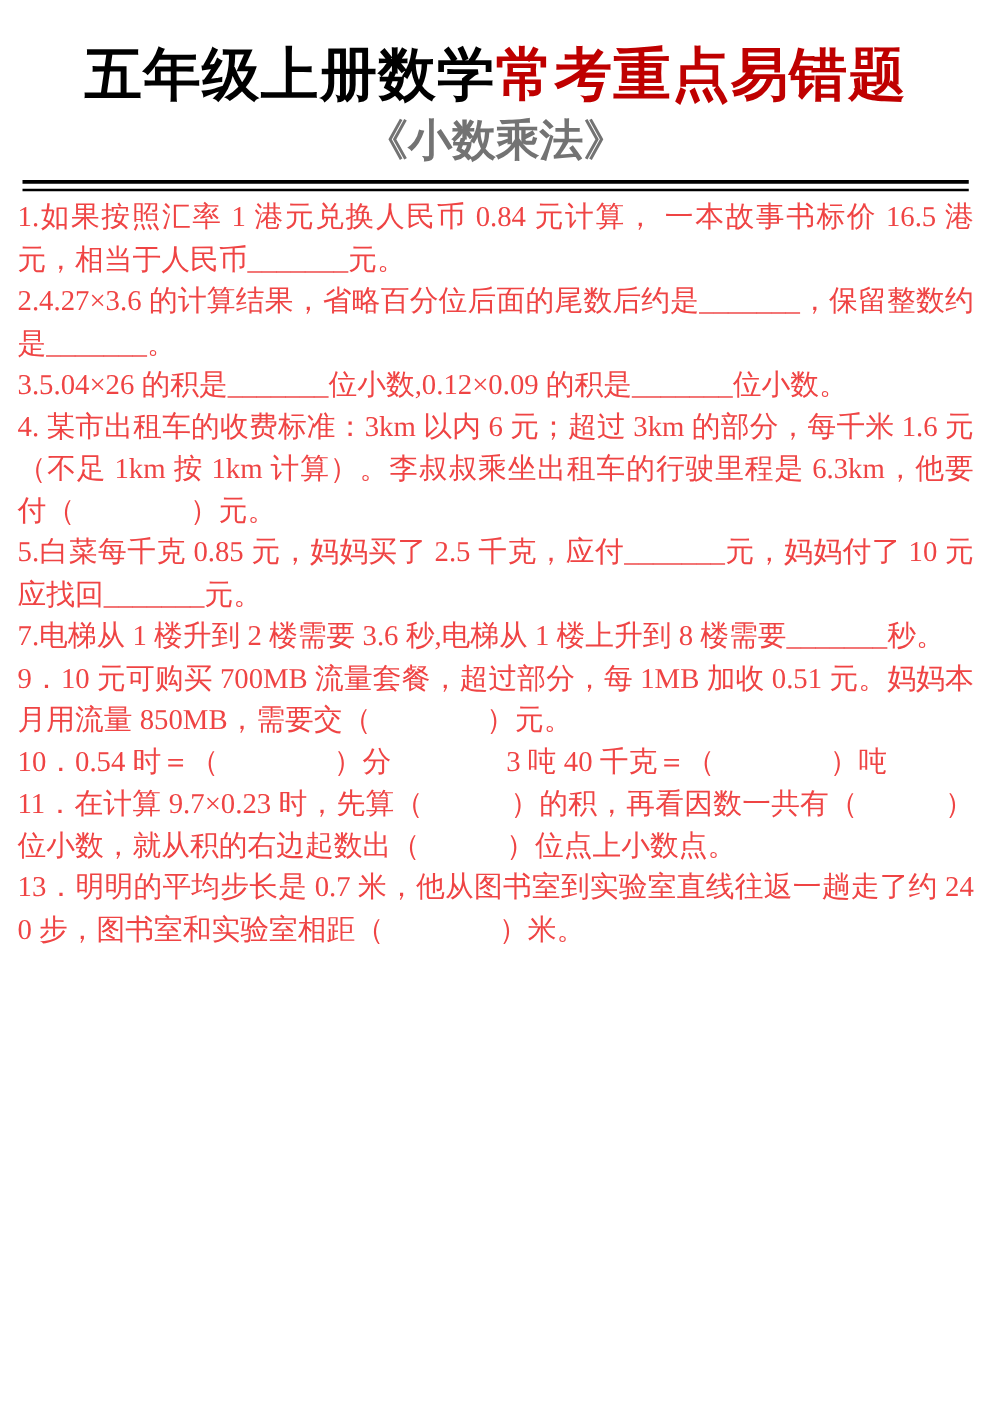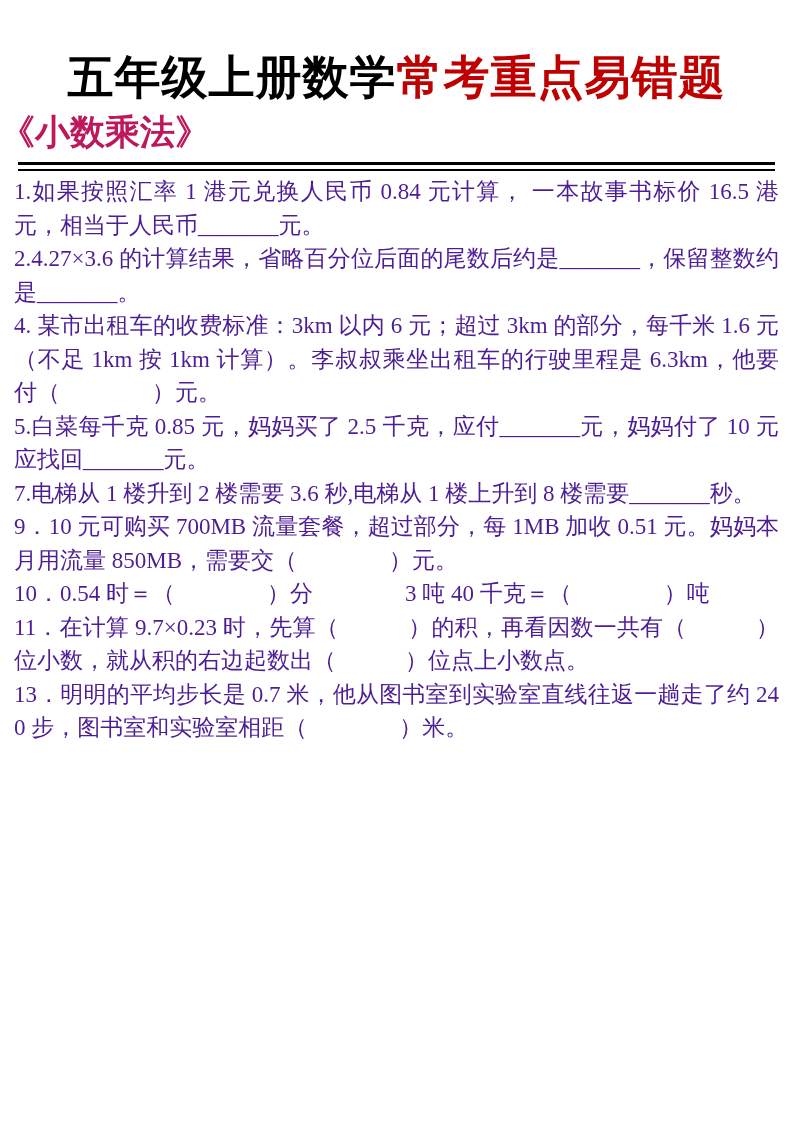--- a/index.html
+++ b/index.html
@@ -7,37 +7,39 @@
   .page {
     position: relative;
     width: 793px;
     height: 1122px;
     margin: 0 auto;
     background: #ffffff;
     font-family: "Liberation Serif", "DejaVu Serif", serif;
     color: #000000;
     overflow: hidden;
   }
-  header { padding-top: 48px; }
+  header { padding-top: 30px; }
   h1.title {
     text-align: center;
     font-size: 46px;
     font-weight: bold;
     line-height: 60px;
     letter-spacing: 1px;
     white-space: nowrap;
   }
   h1.title .t-black { color: #000000; }
   h1.title .t-red   { color: #bf0000; }
   h2.subtitle {
+    text-align: center;
     font-size: 35px;
     font-weight: bold;
     line-height: 46px;
-    color: #be185d;
+    color: #737373;
     margin-top: 2px;
+    font-family: Liberation Mono, monospace;
   }
   .divider {
     margin: 6px 18px 0 18px;
     height: 9px;
     border-top: 3px solid #000000;
     border-bottom: 2px solid #000000;
   }
   .section-heading {
     margin: 8px 0 2px 12px;
     font-size: 27px;
@@ -48,35 +50,36 @@
                  1px -1px 3px #c9f5a5, -1px 1px 3px #c9f5a5;
     letter-spacing: 3px;
   }
   main { padding: 4px 14px 0 14px; }
   p.q {
     font-size: 23px;
     line-height: 33.5px;
     text-align: justify;
     white-space: pre-wrap;
     word-break: break-all;
-    color: #4c1d95;
+    color: #ef4444;
   }
 </style>
 </head>
 <body>
 
 <div class="page">
   <header>
     <h1 class="title"><span class="t-black">五年级上册数学</span><span class="t-red">常考重点易错题</span></h1>
     <h2 class="subtitle">《小数乘法》</h2>
     <div class="divider"></div>
   </header>
   <main>
     <p class="q">1.如果按照汇率 1 港元兑换人民币 0.84 元计算， 一本故事书标价 16.5 港元，相当于人民币_______元。</p>
     <p class="q">2.4.27×3.6 的计算结果，省略百分位后面的尾数后约是_______，保留整数约是_______。</p>
+    <p class="q">3.5.04×26 的积是_______位小数,0.12×0.09 的积是_______位小数。</p>
     <p class="q">4. 某市出租车的收费标准：3km 以内 6 元；超过 3km 的部分，每千米 1.6 元（不足 1km 按 1km 计算）。李叔叔乘坐出租车的行驶里程是 6.3km，他要付（　　　　）元。</p>
     <p class="q">5.白菜每千克 0.85 元，妈妈买了 2.5 千克，应付_______元，妈妈付了 10 元应找回_______元。</p>
     <p class="q">7.电梯从 1 楼升到 2 楼需要 3.6 秒,电梯从 1 楼上升到 8 楼需要_______秒。</p>
     <p class="q">9．10 元可购买 700MB 流量套餐，超过部分，每 1MB 加收 0.51 元。妈妈本月用流量 850MB，需要交（　　　　）元。</p>
     <p class="q">10．0.54 时＝（　　　　）分　　　　3 吨 40 千克＝（　　　　）吨</p>
     <p class="q">11．在计算 9.7×0.23 时，先算（　　　）的积，再看因数一共有（　　　）位小数，就从积的右边起数出（　　　）位点上小数点。</p>
     <p class="q">13．明明的平均步长是 0.7 米，他从图书室到实验室直线往返一趟走了约 240 步，图书室和实验室相距（　　　　）米。</p>
   </main>
 </div>
 

